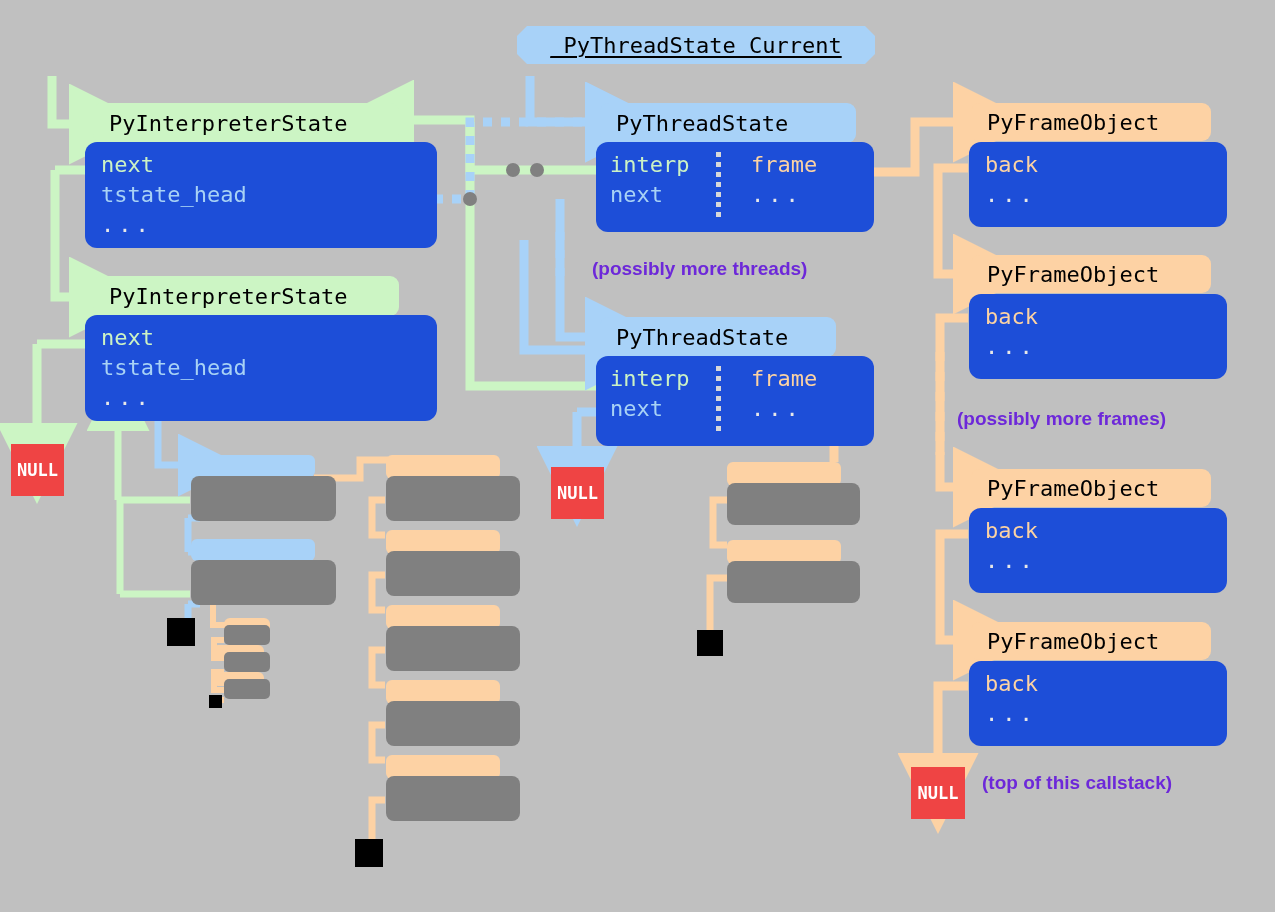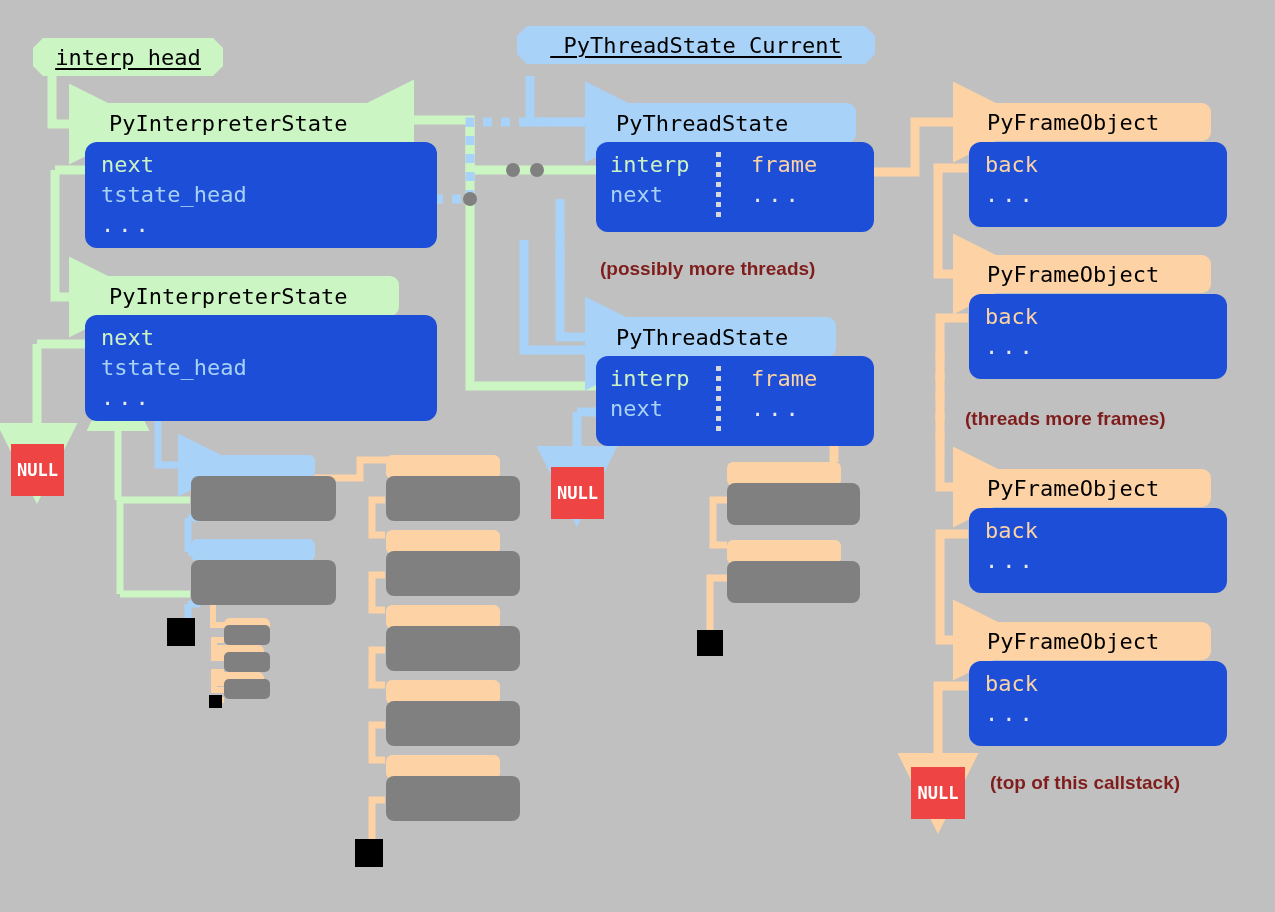--- a/index.html
+++ b/index.html
@@ -66,22 +66,22 @@
     font-weight:bold;font-size:17px;
     display:flex;align-items:center;justify-content:center;
     z-index:6;
   }
   .nullmini{position:absolute;background:#000;z-index:6;}
 
   
   .note{
     position:absolute;
     font-family:"Liberation Sans", sans-serif;
-    font-weight:bold;font-size:19px;color:#7f1d1d;
-    white-space:nowrap;z-index:7;margin-left:8px;
+    font-weight:bold;font-size:19px;color:#6d28d9;
+    white-space:nowrap;z-index:7;
   }
 
   
   .mini-hdr{position:absolute;border-radius:6px;z-index:3;}
   .mini-body{position:absolute;background:#808080;border-radius:8px;z-index:4;}
 </style>
 </head>
 <body>
 
 <div id="canvas">
@@ -164,23 +164,20 @@
       <path d="M224,672 L214,672 L214,690 L224,690" stroke="#fdd2a4" stroke-width="6"></path>
       <path d="M224,700 L216,700 L216,705" stroke="#fdd2a4" stroke-width="6"></path>
 
     </g>
 
     <circle cx="470" cy="199" r="7" fill="#808080"></circle>
     <circle cx="513" cy="170" r="7" fill="#808080"></circle>
     <circle cx="537" cy="170" r="7" fill="#808080"></circle>
   </svg>
 
-  <div class="tag pill-green" style="left:33px;top:38px;width:190px;height:38px;">
-    <span>interp_head</span>
-  </div>
 
   <div class="tag pill-blue" style="left:517px;top:26px;width:358px;height:38px;">
     <span>_PyThreadState_Current</span>
   </div>
 
   <div class="node">
     <div class="hdr pill-green" style="left:93px;top:103px;width:290px;height:40px;">
       <span class="u">PyInterpreterState</span>
     </div>
     <div class="body" style="left:85px;top:142px;width:352px;height:106px;">
@@ -316,16 +313,16 @@
 
   <div class="mini-hdr pill-orange" style="left:386px;top:755px;width:114px;height:24px;"></div>
   <div class="mini-body" style="left:386px;top:776px;width:134px;height:45px;"></div>
 
   <div class="mini-hdr pill-orange" style="left:727px;top:462px;width:114px;height:24px;"></div>
   <div class="mini-body" style="left:727px;top:483px;width:133px;height:42px;"></div>
   <div class="mini-hdr pill-orange" style="left:727px;top:540px;width:114px;height:24px;"></div>
   <div class="mini-body" style="left:727px;top:561px;width:133px;height:42px;"></div>
 
   <div class="note" style="left:592px;top:258px;">(possibly more threads)</div>
-  <div class="note" style="left:957px;top:408px;">(threads more frames)</div>
+  <div class="note" style="left:957px;top:408px;">(possibly more frames)</div>
   <div class="note" style="left:982px;top:772px;">(top of this callstack)</div>
 
 </div>
 
 </body></html>

